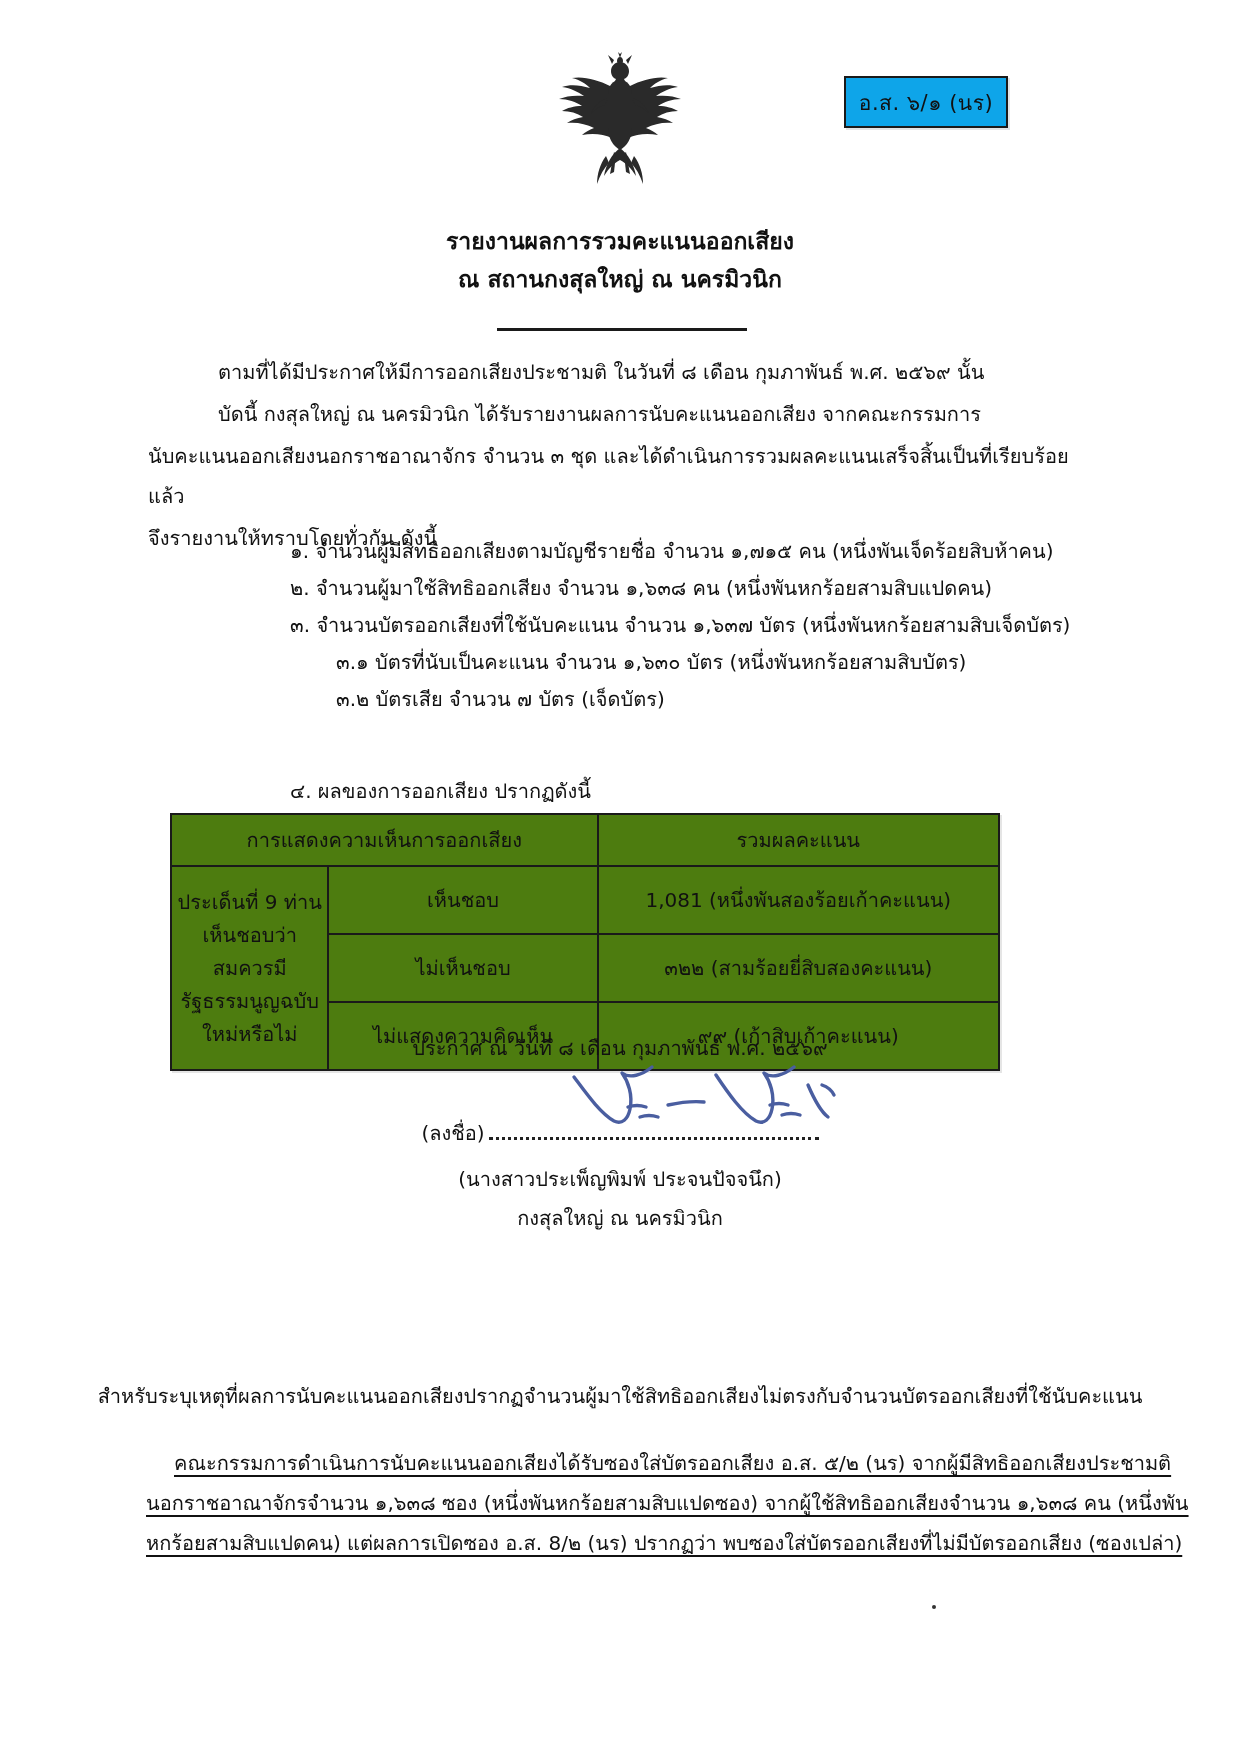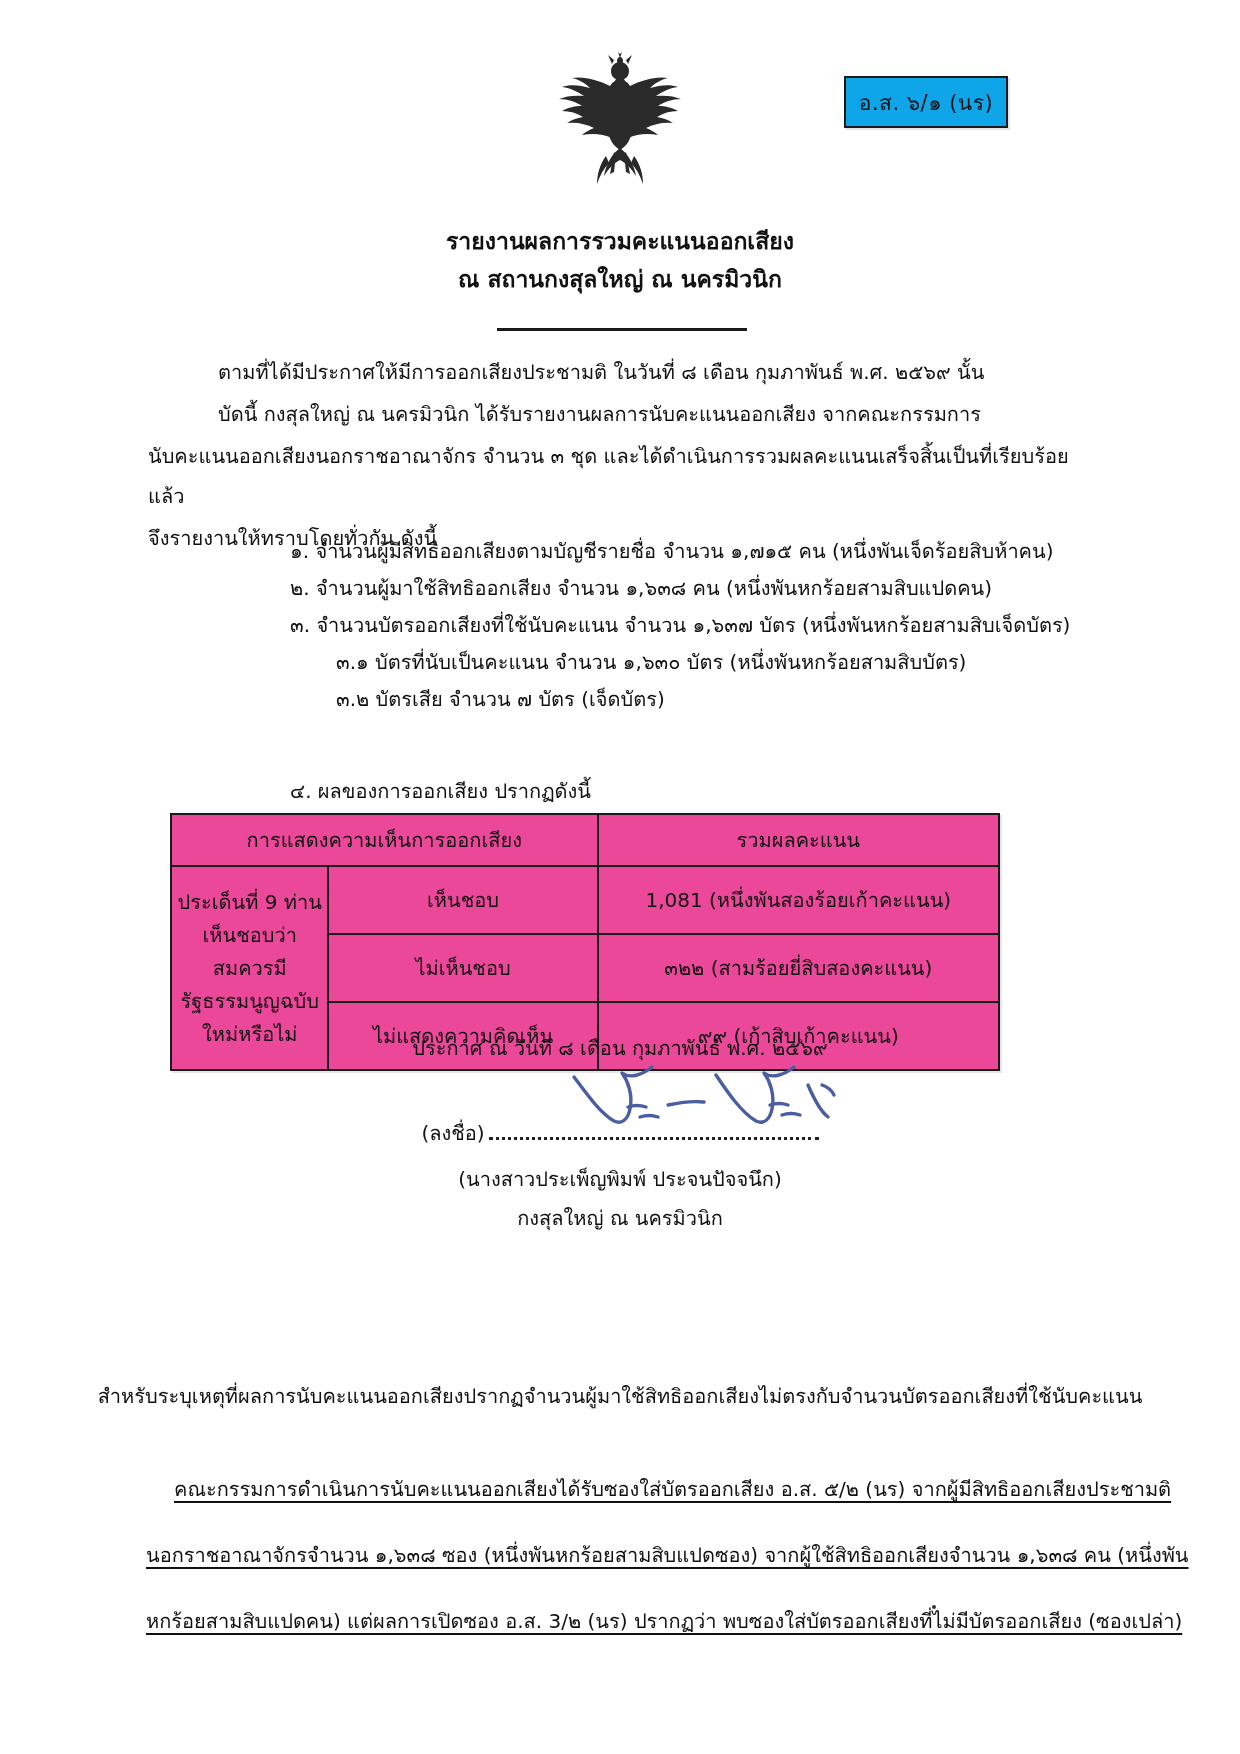--- a/index.html
+++ b/index.html
@@ -105,21 +105,21 @@
   }
 
   
   .results-table {
     position: absolute;
     top: 813px;
     left: 170px;
     width: 830px;
     border-collapse: collapse;
     font-size: 20px;
-    background: #ec4899;
+    background: #4d7c0f;
     box-shadow: 2px 2px 0 rgba(0,0,0,0.10);
   }
   .results-table td, .results-table th {
     border: 2px solid #1a1a1a;
     text-align: center;
     vertical-align: middle;
     font-weight: normal;
     padding: 6px 4px;
   }
   .results-table thead th { height: 38px; }
@@ -191,21 +191,21 @@
   .footnote-body {
     position: absolute;
     top: 1443px;
     left: 146px;
     width: 948px;
     font-size: 20px;
     line-height: 40px;
     text-decoration: underline;
     text-underline-offset: 5px;
   }
-  .footnote-body .fl { display: block; white-space: nowrap; margin-top: 26px; }
+  .footnote-body .fl { display: block; white-space: nowrap; }
   .footnote-body .fl.first { padding-left: 28px; }
 
   .page-dot {
     position: absolute;
     top: 1605px;
     left: 932px;
     width: 4px;
     height: 4px;
     background: #333;
     border-radius: 50%;
@@ -320,18 +320,18 @@
     </svg>
   </div>
 
   <div class="signer-name">(นางสาวประเพ็ญพิมพ์ ประจนปัจจนึก)</div>
   <div class="signer-post">กงสุลใหญ่ ณ นครมิวนิก</div>
 
   <div class="footnote-head">สำหรับระบุเหตุที่ผลการนับคะแนนออกเสียงปรากฏจำนวนผู้มาใช้สิทธิออกเสียงไม่ตรงกับจำนวนบัตรออกเสียงที่ใช้นับคะแนน</div>
   <div class="footnote-body">
     <span class="fl first">คณะกรรมการดำเนินการนับคะแนนออกเสียงได้รับซองใส่บัตรออกเสียง อ.ส. ๕/๒ (นร) จากผู้มีสิทธิออกเสียงประชามติ</span>
     <span class="fl">นอกราชอาณาจักรจำนวน ๑,๖๓๘ ซอง (หนึ่งพันหกร้อยสามสิบแปดซอง) จากผู้ใช้สิทธิออกเสียงจำนวน ๑,๖๓๘ คน (หนึ่งพัน</span>
-    <span class="fl">หกร้อยสามสิบแปดคน) แต่ผลการเปิดซอง อ.ส. 3/๒ (นร) ปรากฏว่า พบซองใส่บัตรออกเสียงที่ไม่มีบัตรออกเสียง (ซองเปล่า)</span>
+    <span class="fl">หกร้อยสามสิบแปดคน) แต่ผลการเปิดซอง อ.ส. 8/๒ (นร) ปรากฏว่า พบซองใส่บัตรออกเสียงที่ไม่มีบัตรออกเสียง (ซองเปล่า)</span>
   </div>
 
   <div class="page-dot"></div>
 
 </div>
 
 </body></html>

